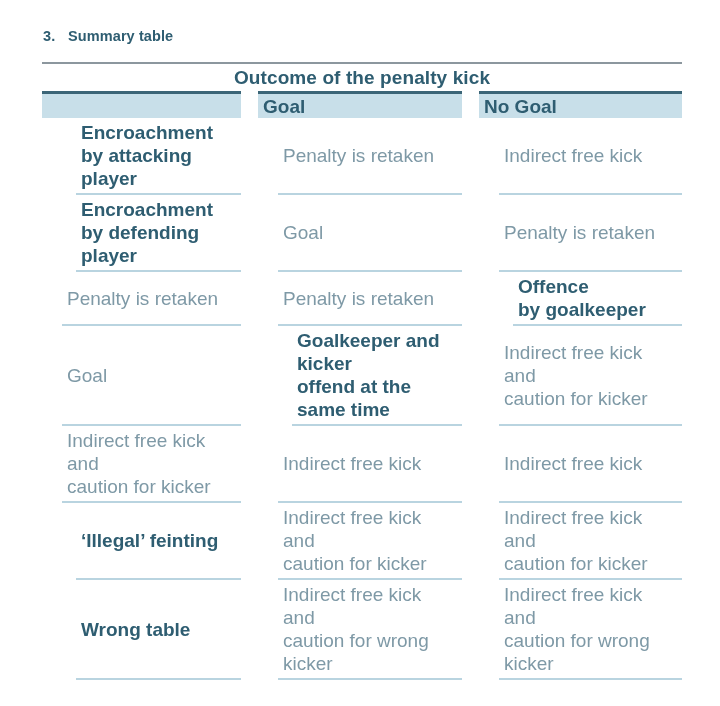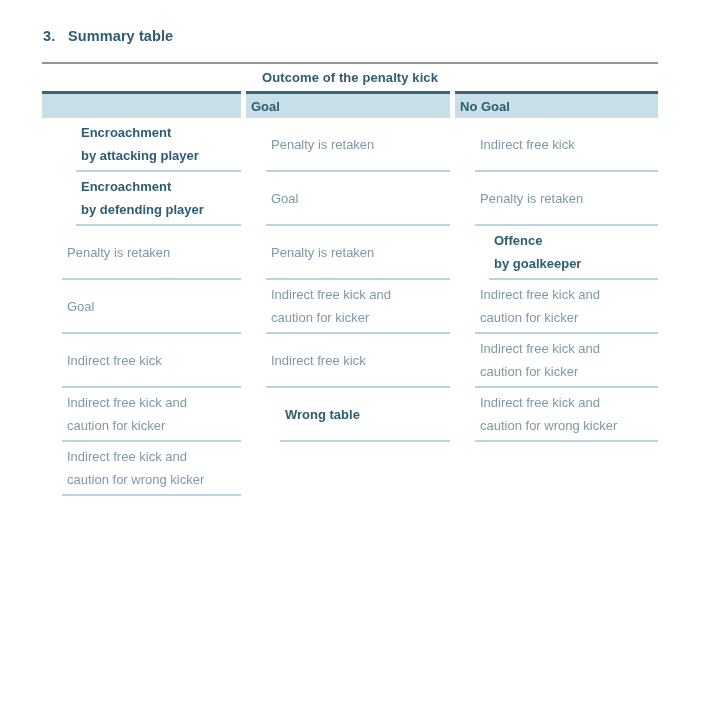--- a/index.html
+++ b/index.html
@@ -26,22 +26,22 @@
     color:var(--dark);
     font-size:14.5px;font-weight:700;line-height:18px;
     letter-spacing:.1px;
   }
   .heading .num{width:25px;}
   .tbl{
     position:absolute;left:42px;top:62px;
     width:613px;
     display:grid;
     grid-template-columns:199px 204px 203px;
-    column-gap:5px;
-    font-size:13px;
+    column-gap:17px;
+    font-size:19px;
     line-height:23px;
   }
   .caption{
     grid-column:1 / -1;
     border-top:2px solid var(--toprule);
     min-height:29px;
     display:flex;align-items:center;justify-content:center;
     font-weight:700;color:var(--dark);
     letter-spacing:.1px;
   }
@@ -90,28 +90,31 @@
     <div class="cell val">Goal</div>
     <div class="cell val">Penalty is retaken</div>
 
     <div class="cell val">Penalty is retaken</div>
     <div class="cell val">Penalty is retaken</div>
 
     <div class="cell label">Offence
 by goalkeeper</div>
     <div class="cell val">Goal</div>
 
+    <div class="cell label">Goalkeeper and kicker
+offend at the same time</div>
     <div class="cell val">Indirect free kick and
 caution for kicker</div>
     <div class="cell val">Indirect free kick and
 caution for kicker</div>
 
     <div class="cell val">Indirect free kick</div>
     <div class="cell val">Indirect free kick</div>
 
+    <div class="cell label">‘Illegal’ feinting</div>
     <div class="cell val">Indirect free kick and
 caution for kicker</div>
     <div class="cell val">Indirect free kick and
 caution for kicker</div>
 
     <div class="cell label">Wrong table</div>
     <div class="cell val">Indirect free kick and
 caution for wrong kicker</div>
     <div class="cell val">Indirect free kick and
 caution for wrong kicker</div>

